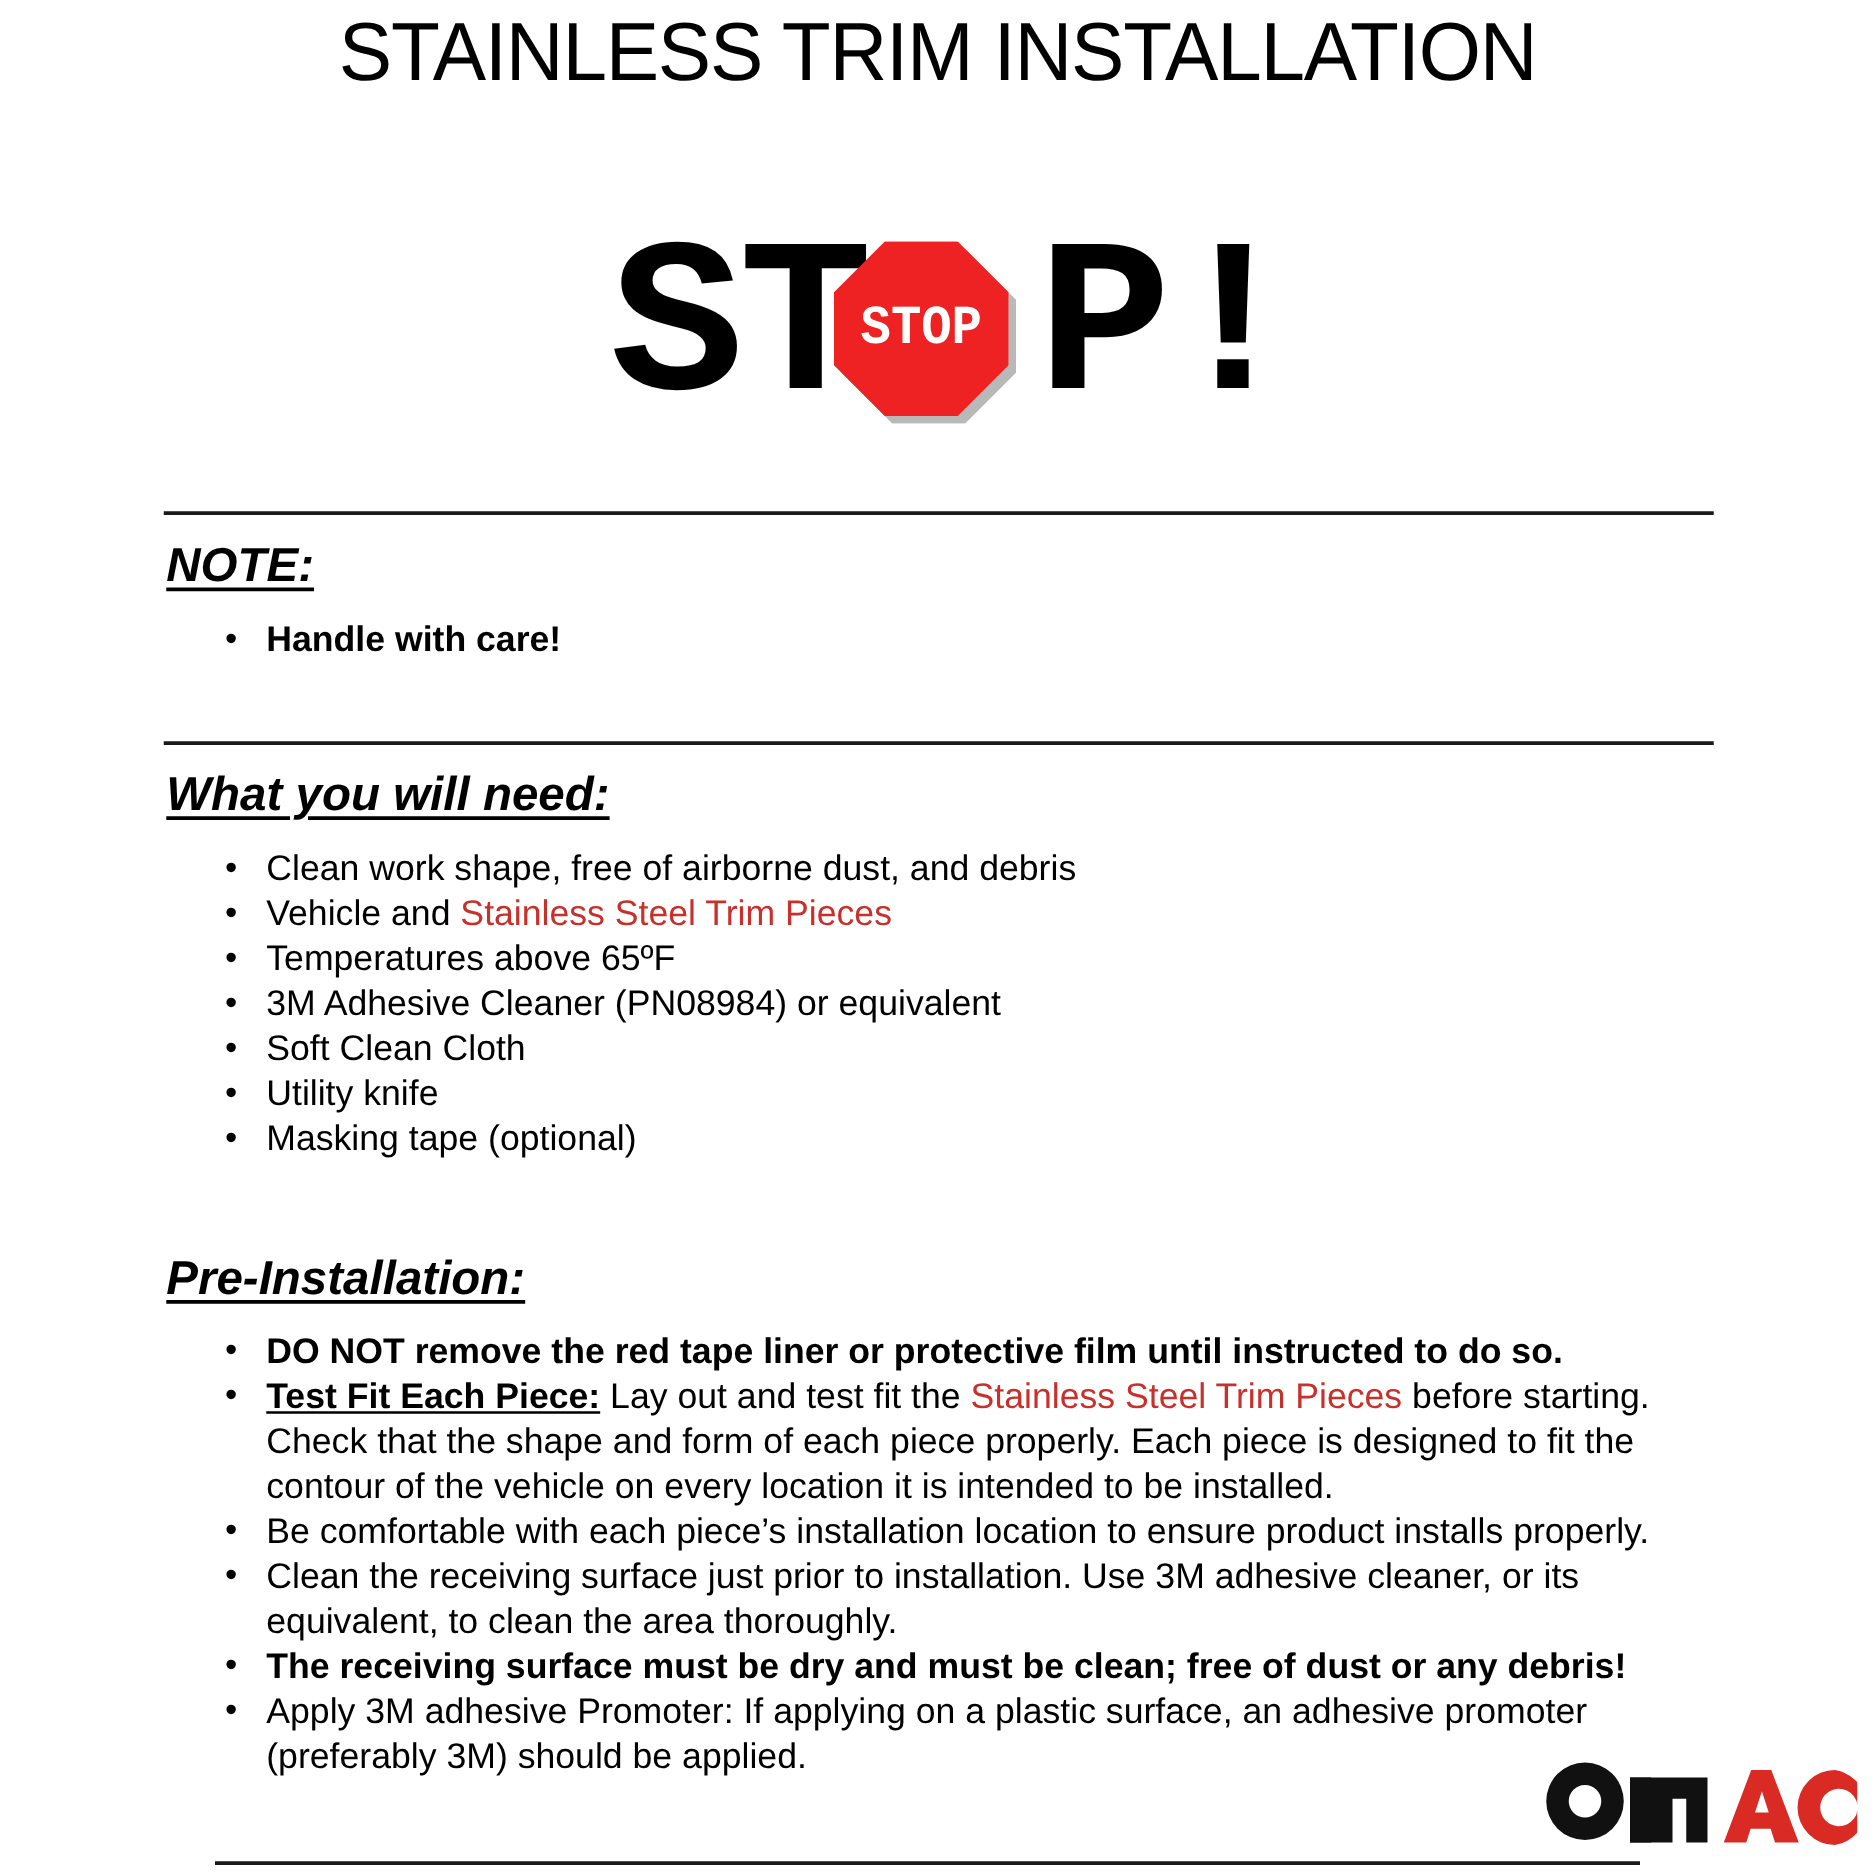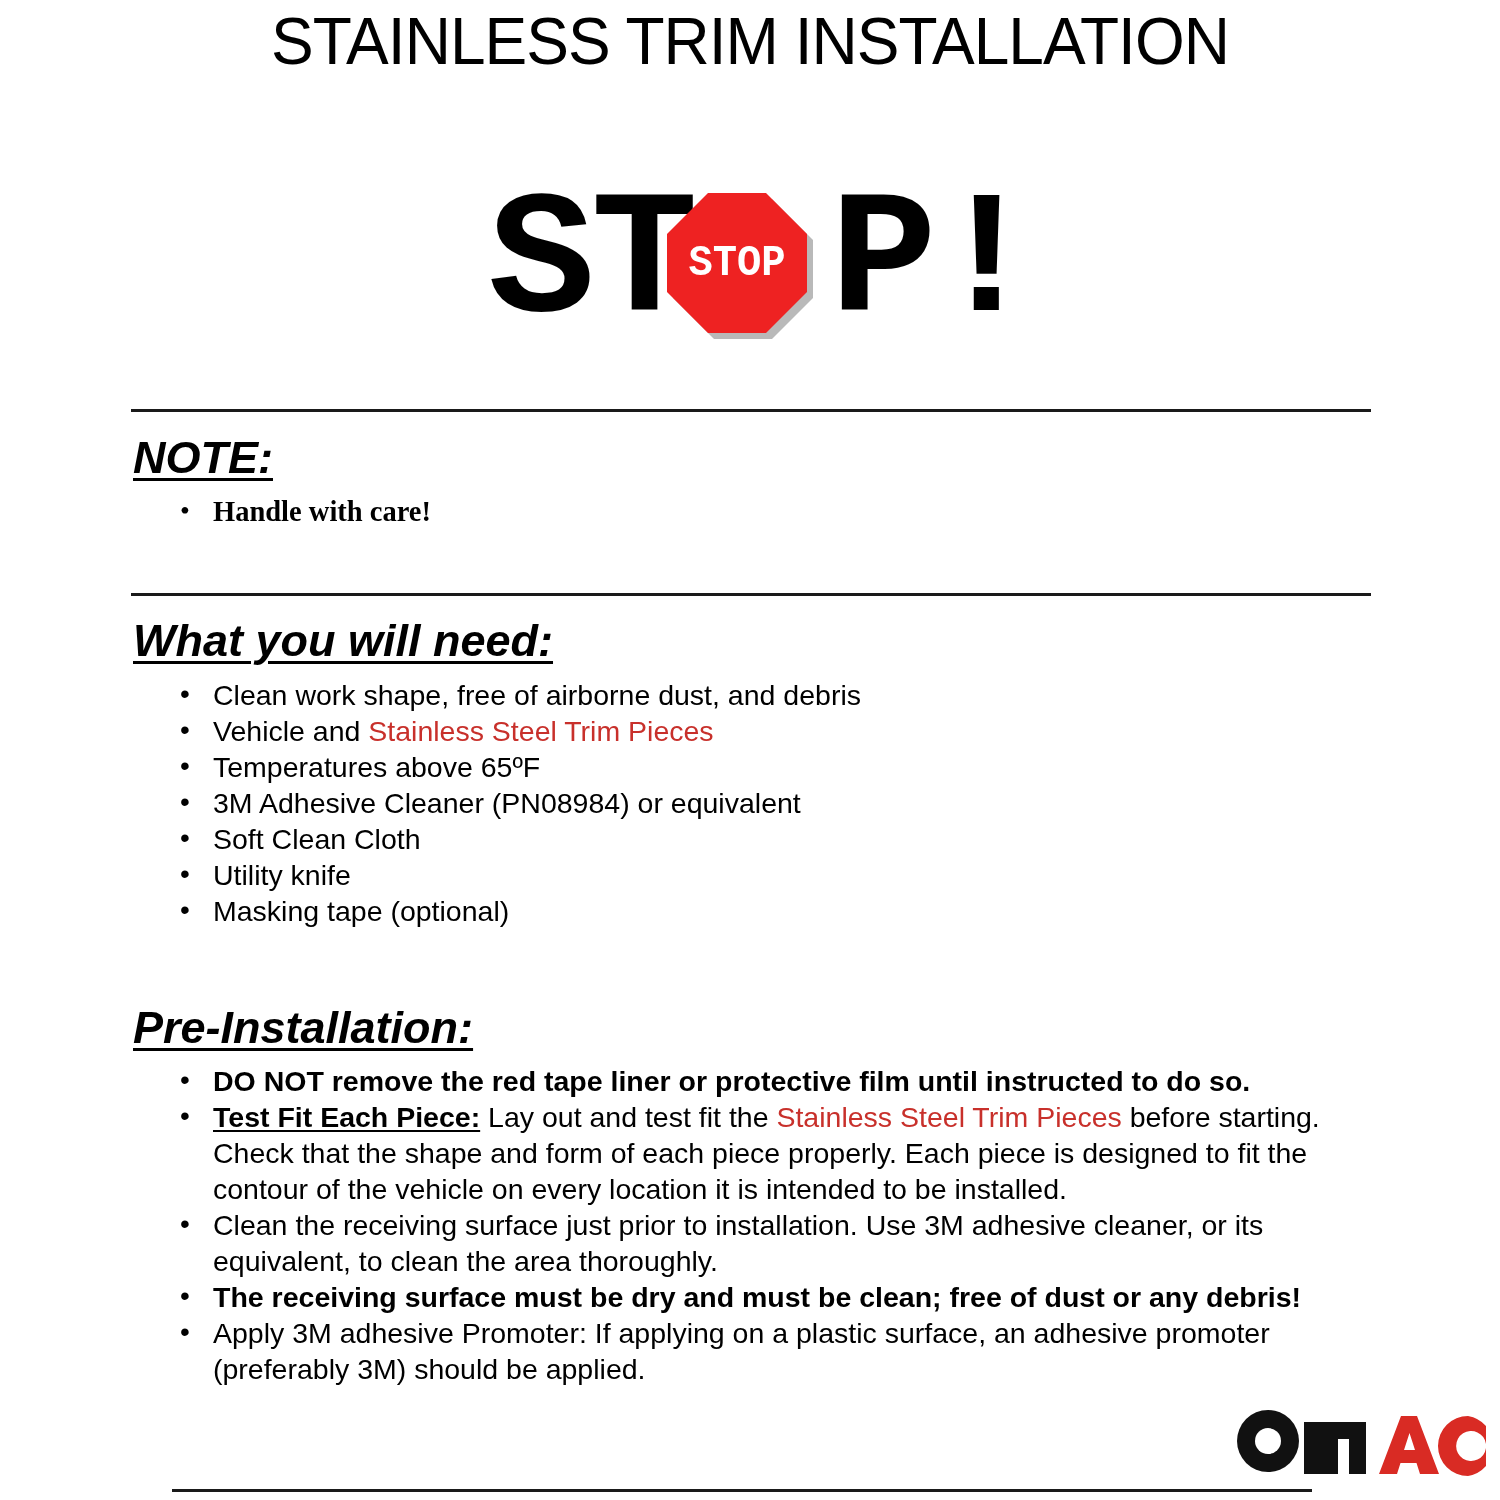--- a/index.html
+++ b/index.html
@@ -106,21 +106,21 @@
     position: absolute;
     background: #1a1a1a;
   }
   .hr-top    { left: 131px; top: 409px;  width: 1240px; height: 3px; }
   .hr-note   { left: 131px; top: 593px;  width: 1240px; height: 3px; }
   .hr-bottom { left: 172px; top: 1489px; width: 1140px; height: 3px; }
 
   
   .sec-head {
     position: absolute;
-    font-size: 45px;
+    font-size: 38px;
     font-weight: 700;
     font-style: italic;
     text-decoration: underline;
     text-underline-offset: 5px;
     text-decoration-thickness: 3px;
     white-space: nowrap;
   }
   .head-note    { left: 133px; top: 432px; }
   .head-need    { left: 133px; top: 615px; }
   .head-preinst { left: 133px; top: 1002px; }
@@ -162,21 +162,21 @@
   }
   .sublist > li::before {
     content: "\25CB";
     position: absolute;
     left: 0px;
     top: 0px;
     font-size: 20px;
     line-height: 36px;
   }
 
-  .list-note   { left: 180px; top: 494px;  width: 1190px; font-family: Liberation Serif, serif; }
+  .list-note   { left: 180px; top: 494px;  width: 1190px; }
   .list-note > li { margin-bottom: 2px; }
   .list-need   { left: 180px; top: 677px;  width: 1190px; }
   .list-need > li { margin-bottom: 0px; }
   .list-preinst{ left: 180px; top: 1063px; width: 1190px; }
 
   .b  { font-weight: 700; }
   .red{ color: #c8302b; }
   .u  { text-decoration: underline; text-underline-offset: 3px; text-decoration-thickness: 2px; margin-top: 46px; }
 
   
@@ -224,20 +224,21 @@
     <li><span>3M Adhesive Cleaner (PN08984) or equivalent</span></li>
     <li><span>Soft Clean Cloth</span></li>
     <li><span>Utility knife</span></li>
     <li><span>Masking tape (optional)</span></li>
   </ul>
 
 <div class="sec-head head-preinst">Pre-Installation:</div>
 <ul class="blist list-preinst" id="list-preinst">
     <li><span class="b">DO NOT remove the red tape liner or protective film until instructed to do so.</span></li>
     <li><span class="b u">Test Fit Each Piece:</span><span> Lay out and test fit the </span><span class="red">Stainless Steel Trim Pieces</span><span> before starting. Check that the shape and form of each piece properly. Each piece is designed to fit the contour of the vehicle on every location it is intended to be installed.</span></li>
+    <li><span>Be comfortable with each piece’s installation location to ensure product installs properly.</span></li>
     <li><span>Clean the receiving surface just prior to installation. Use 3M adhesive cleaner, or its equivalent, to clean the area thoroughly.</span></li>
     <li><span class="b">The receiving surface must be dry and must be clean; free of dust or any debris!</span></li>
     <li><span>Apply 3M adhesive Promoter: If applying on a plastic surface, an adhesive promoter (preferably 3M) should be applied.</span></li>
   </ul>
 
 <div class="omac">
   <svg viewBox="0 0 252 74" width="252" height="74">
 
     <circle cx="34" cy="37" r="31" fill="#111111"></circle>
     <circle cx="34" cy="37" r="13" fill="#ffffff"></circle>

